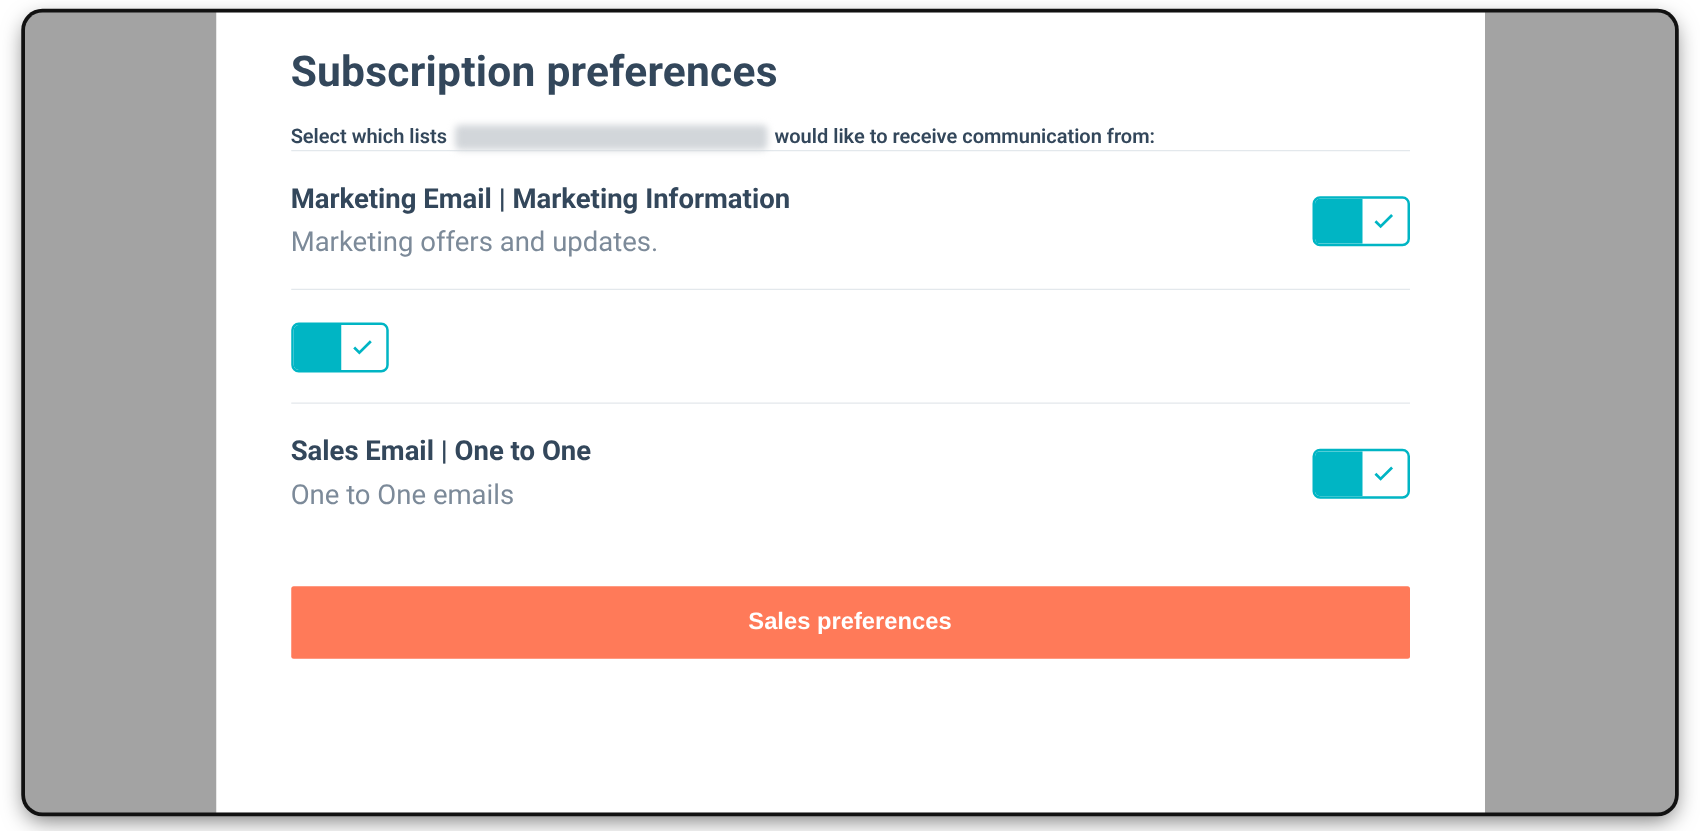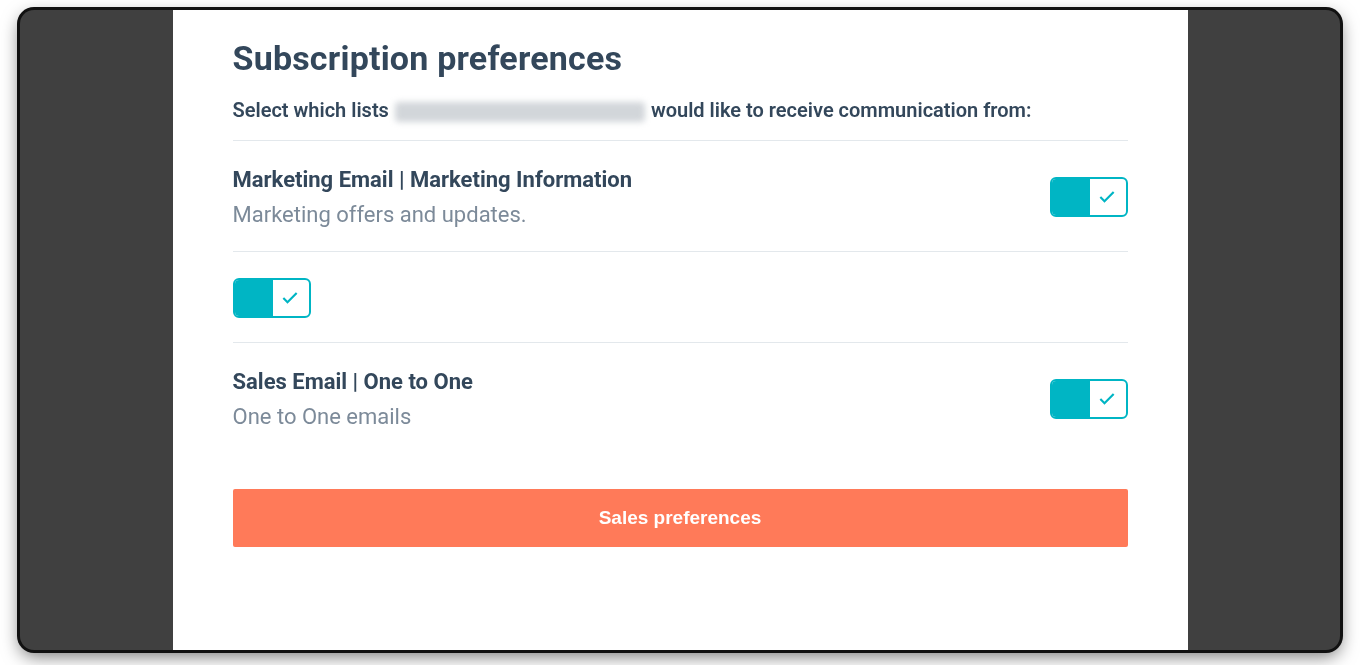--- a/index.html
+++ b/index.html
@@ -12,47 +12,47 @@
       background: #ffffff;
       width: 1360px;
       height: 665px;
       overflow: hidden;
     }
     .outer-frame {
       width: 1320px;
       height: 640px;
       margin: 10px 20px;
       border-radius: 14px;
-      background: #404040;
+      background: #a3a3a3;
       box-shadow: 0 0 0 3px #111, 0 6px 18px rgba(0,0,0,0.55);
       overflow: hidden;
       position: relative;
     }
     .panel {
       background: #ffffff;
       width: 1015px;
       height: 100%;
       margin: 0 auto;
       padding: 28px 60px 0 60px;
     }
     .page-title {
       font-size: 34px;
       font-weight: 700;
       color: #33475b;
       letter-spacing: 0.2px;
       margin-bottom: 20px;
     }
     .subtitle {
-      font-size: 20px;
+      font-size: 16px;
       color: #33475b;
       font-weight: 600;
       display: flex;
       align-items: center;
       gap: 6px;
-      margin-bottom: 18px;
+      margin-bottom: 2px;
     }
     .redacted {
       display: inline-block;
       width: 250px;
       height: 20px;
       background: #d2d6da;
       border-radius: 4px;
       filter: blur(3px);
       position: relative;
       top: 2px;

